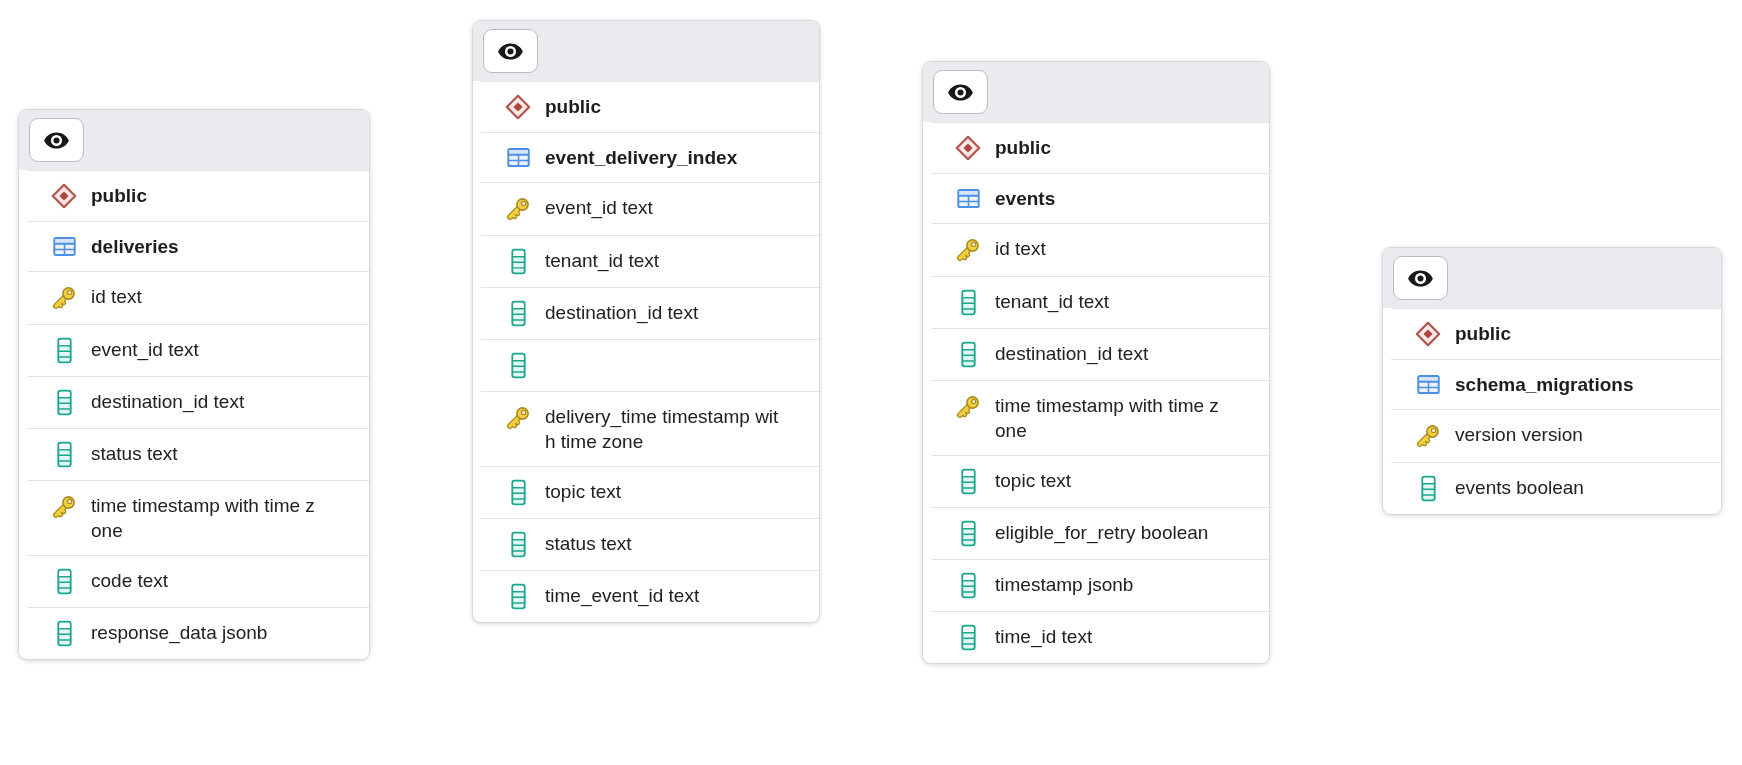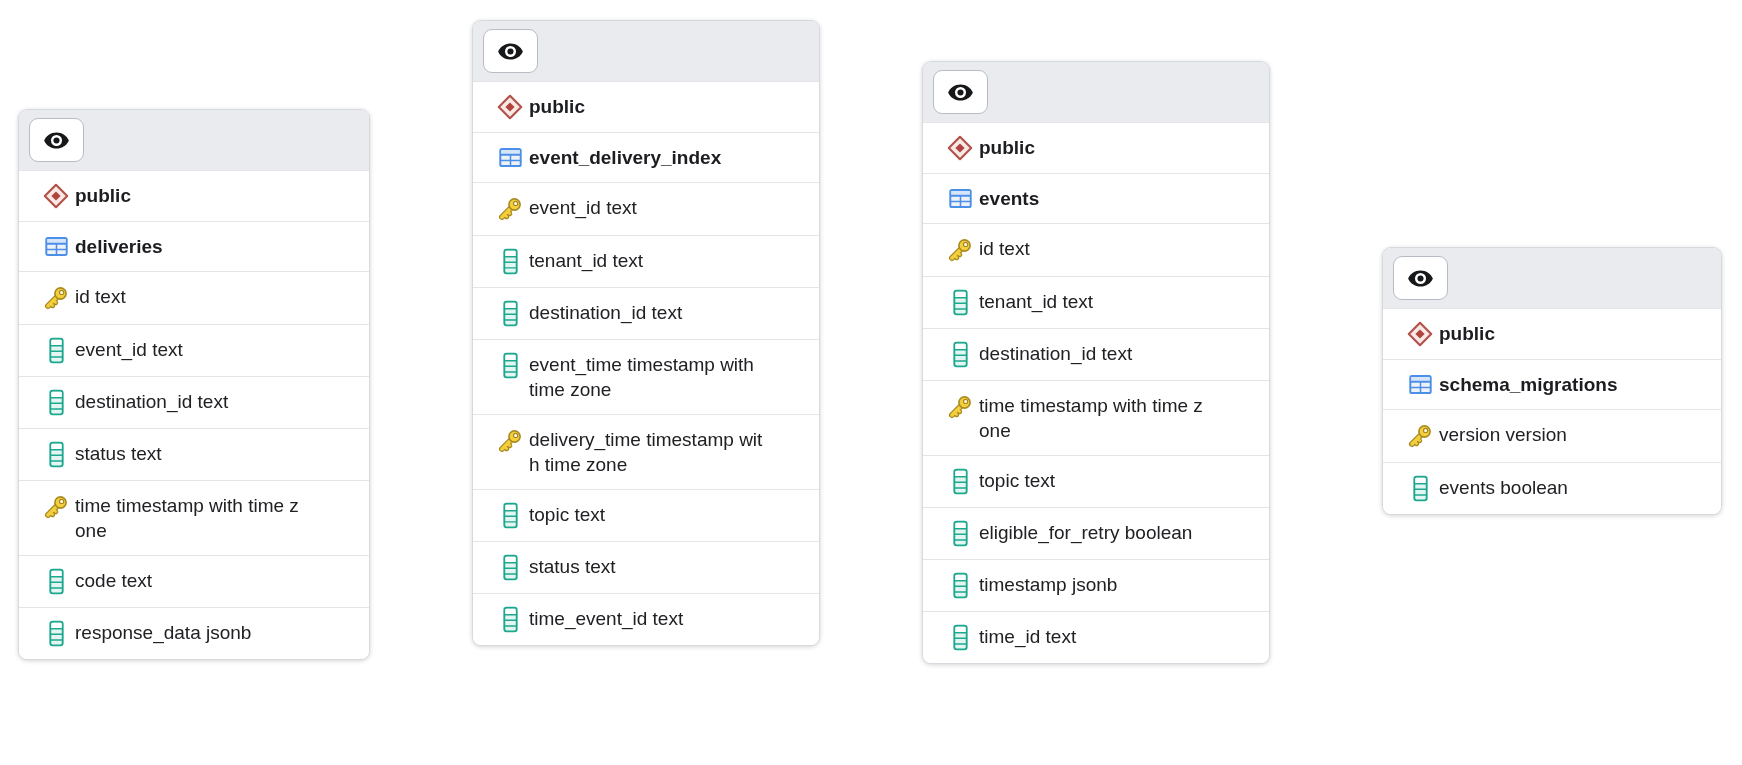--- a/index.html
+++ b/index.html
@@ -31,26 +31,27 @@
     background:#ffffff;
     border:1px solid #b7bcc4;
     border-radius:9px;
     display:flex; align-items:center; justify-content:center;
     cursor:pointer;
     padding:0;
   }
   .row {
     display:flex;
     align-items:flex-start;
-    gap:4px;
+    gap:12px;
     padding:12px 12px 12px 22px;
     border-top:1px solid #e3e5e9;
     background:#ffffff;
     box-sizing:border-box;
     min-height:50px;
+    margin-left:8px;
   }
   .icon-slot {
     width:30px;
     display:flex; justify-content:center;
     flex:0 0 30px;
   }
   .row-text {
     font-size:19px;
     line-height:25px;
     max-width:234px;
@@ -252,21 +253,20 @@
       <span class="row-text"><span>destination_id</span> <span>text</span></span>
     </div>
     <div class="row">
       <span class="icon-slot">
           <svg viewBox="0 0 16 28" width="15" height="27">
           <rect x="1.4" y="1.4" width="13.2" height="25.2" rx="2.4" fill="#e4f6f1" stroke="#1ca78f" stroke-width="2"></rect>
           <rect x="2.6" y="2.6" width="10.8" height="5.8" rx="1" fill="#ffffff"></rect>
           <path d="M1.4 8.8 H14.6 M1.4 14.8 H14.6 M1.4 20.8 H14.6" stroke="#1ca78f" stroke-width="1.6" fill="none"></path>
         </svg>
         </span>
-      <span class="row-text"><span>event_time</span> <span>timestamp with time zone</span></span>
     </div>
     <div class="row">
       <span class="icon-slot">
           <svg viewBox="0 0 28 28" width="28" height="28">
           <g stroke="#a8891f" fill="none" stroke-linecap="round">
             <path d="M16 12 L6 22" stroke-width="6"></path>
             <path d="M8.5 19.5 L10.7 21.7" stroke-width="5"></path>
             <path d="M11.5 16.5 L13.7 18.7" stroke-width="5"></path>
           </g>
           <g stroke="#f3cf3d" fill="none" stroke-linecap="round">

